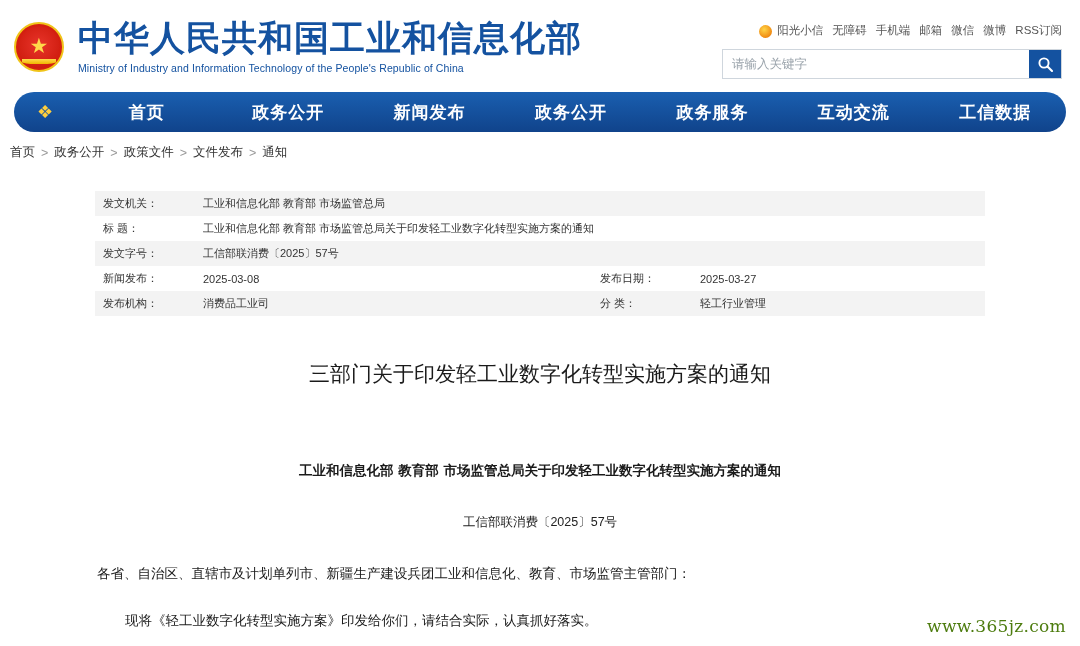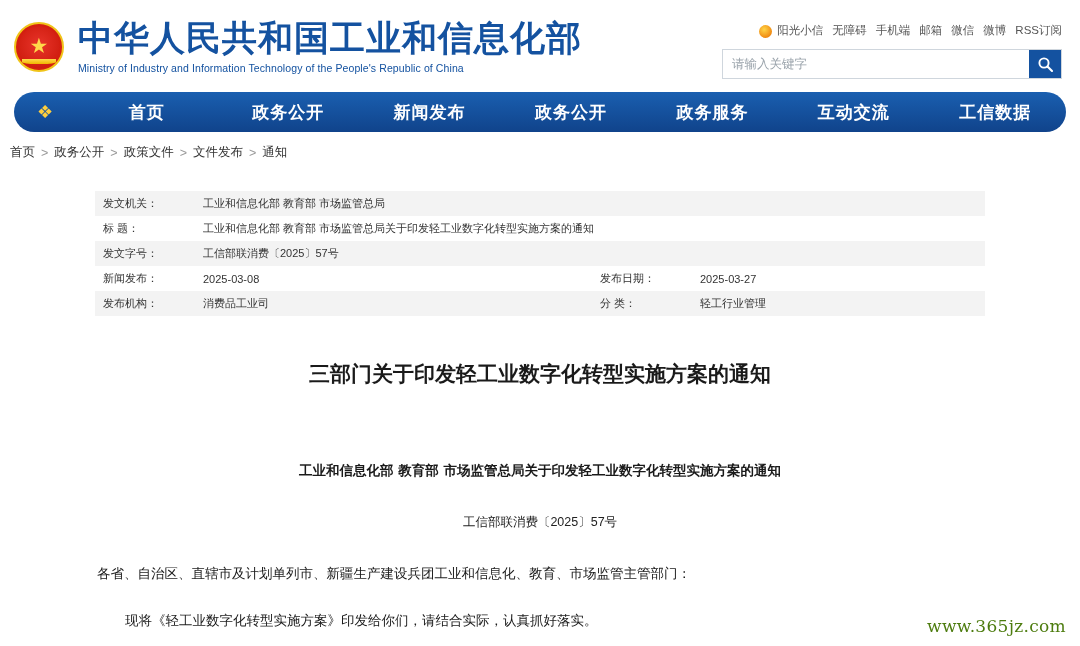--- a/index.html
+++ b/index.html
@@ -203,21 +203,21 @@
     vertical-align: middle;
     white-space: nowrap;
   }
   .meta td.label { width: 84px; }
   .meta td.half-label { width: 84px; padding-left: 112px; }
 
   
   .doc-title {
     text-align: center;
     font-size: 21px;
-    font-weight: bold;
+    font-weight: normal;
     font-family: "DejaVu Sans", "Liberation Sans", sans-serif;
     color: #1a1a1a;
     margin-top: 44px;
   }
   .doc-subtitle {
     text-align: center;
     font-size: 13.5px;
     font-weight: bold;
     font-family: "DejaVu Sans", "Liberation Sans", sans-serif;
     color: #1a1a1a;

